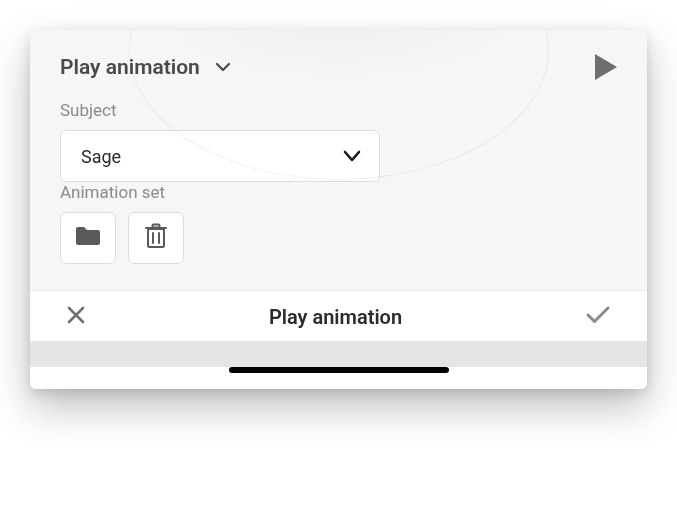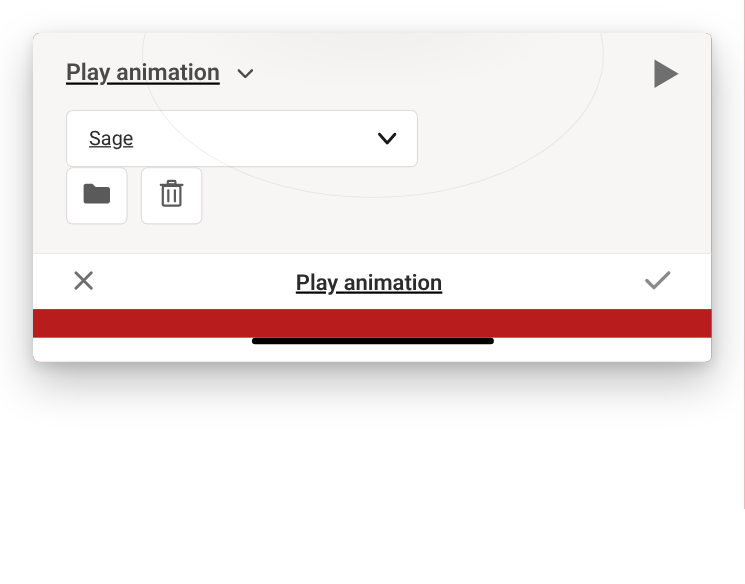--- a/index.html
+++ b/index.html
@@ -12,26 +12,25 @@
       background: #ffffff;
       width: 677px;
       height: 531px;
       display: flex;
       align-items: flex-start;
       justify-content: center;
       padding: 30px;
     }
     .panel {
       width: 620px;
-      background: #b91c1c;
+      background: #e5e5e5;
       border-radius: 6px;
       box-shadow: 0 18px 40px rgba(0,0,0,0.25), 0 4px 12px rgba(0,0,0,0.12);
       overflow: hidden;
       position: relative;
-      text-decoration: underline;
     }
     .content {
       padding: 24px 30px 26px 30px;
       position: relative;
       background:
         radial-gradient(ellipse 260px 90px at 50% -5%, rgba(0,0,0,0.03), rgba(0,0,0,0) 70%),
         #f7f6f5;
     }
     
     .bg-arc {
@@ -176,33 +175,35 @@
         <span class="chevron-down">
           <svg width="14" height="10" viewBox="0 0 14 10">
             <path d="M1 2 L7 8 L13 2" stroke="#4a4a4a" stroke-width="2.2" fill="none" stroke-linecap="round" stroke-linejoin="round"></path>
           </svg>
         </span>
       </div>
       <div class="play-triangle"></div>
     </div>
 
     <div>
+      <div class="field-label">Subject</div>
       <div class="field-row">
         <div class="select subject">
           <span class="value">Sage</span>
           <span class="caret">
             <svg width="18" height="12" viewBox="0 0 18 12">
               <path d="M2 2 L9 10 L16 2" stroke="#1a1a1a" stroke-width="2.6" fill="none" stroke-linecap="round" stroke-linejoin="round"></path>
             </svg>
           </span>
         </div>
       </div>
     </div>
 
     <div>
+      <div class="field-label">Animation set</div>
       <div class="field-row">
         <div class="icon-btn">
           <span>
             <svg width="28" height="22" viewBox="0 0 28 22">
               <path d="M2 4 C2 2.9 2.9 2 4 2 L10 2 L13 5 L24 5 C25.1 5 26 5.9 26 7 L26 18 C26 19.1 25.1 20 24 20 L4 20 C2.9 20 2 19.1 2 18 Z" fill="#5a5a5a"></path>
             </svg>
           </span>
         </div>
         <div class="icon-btn">
           <span>

